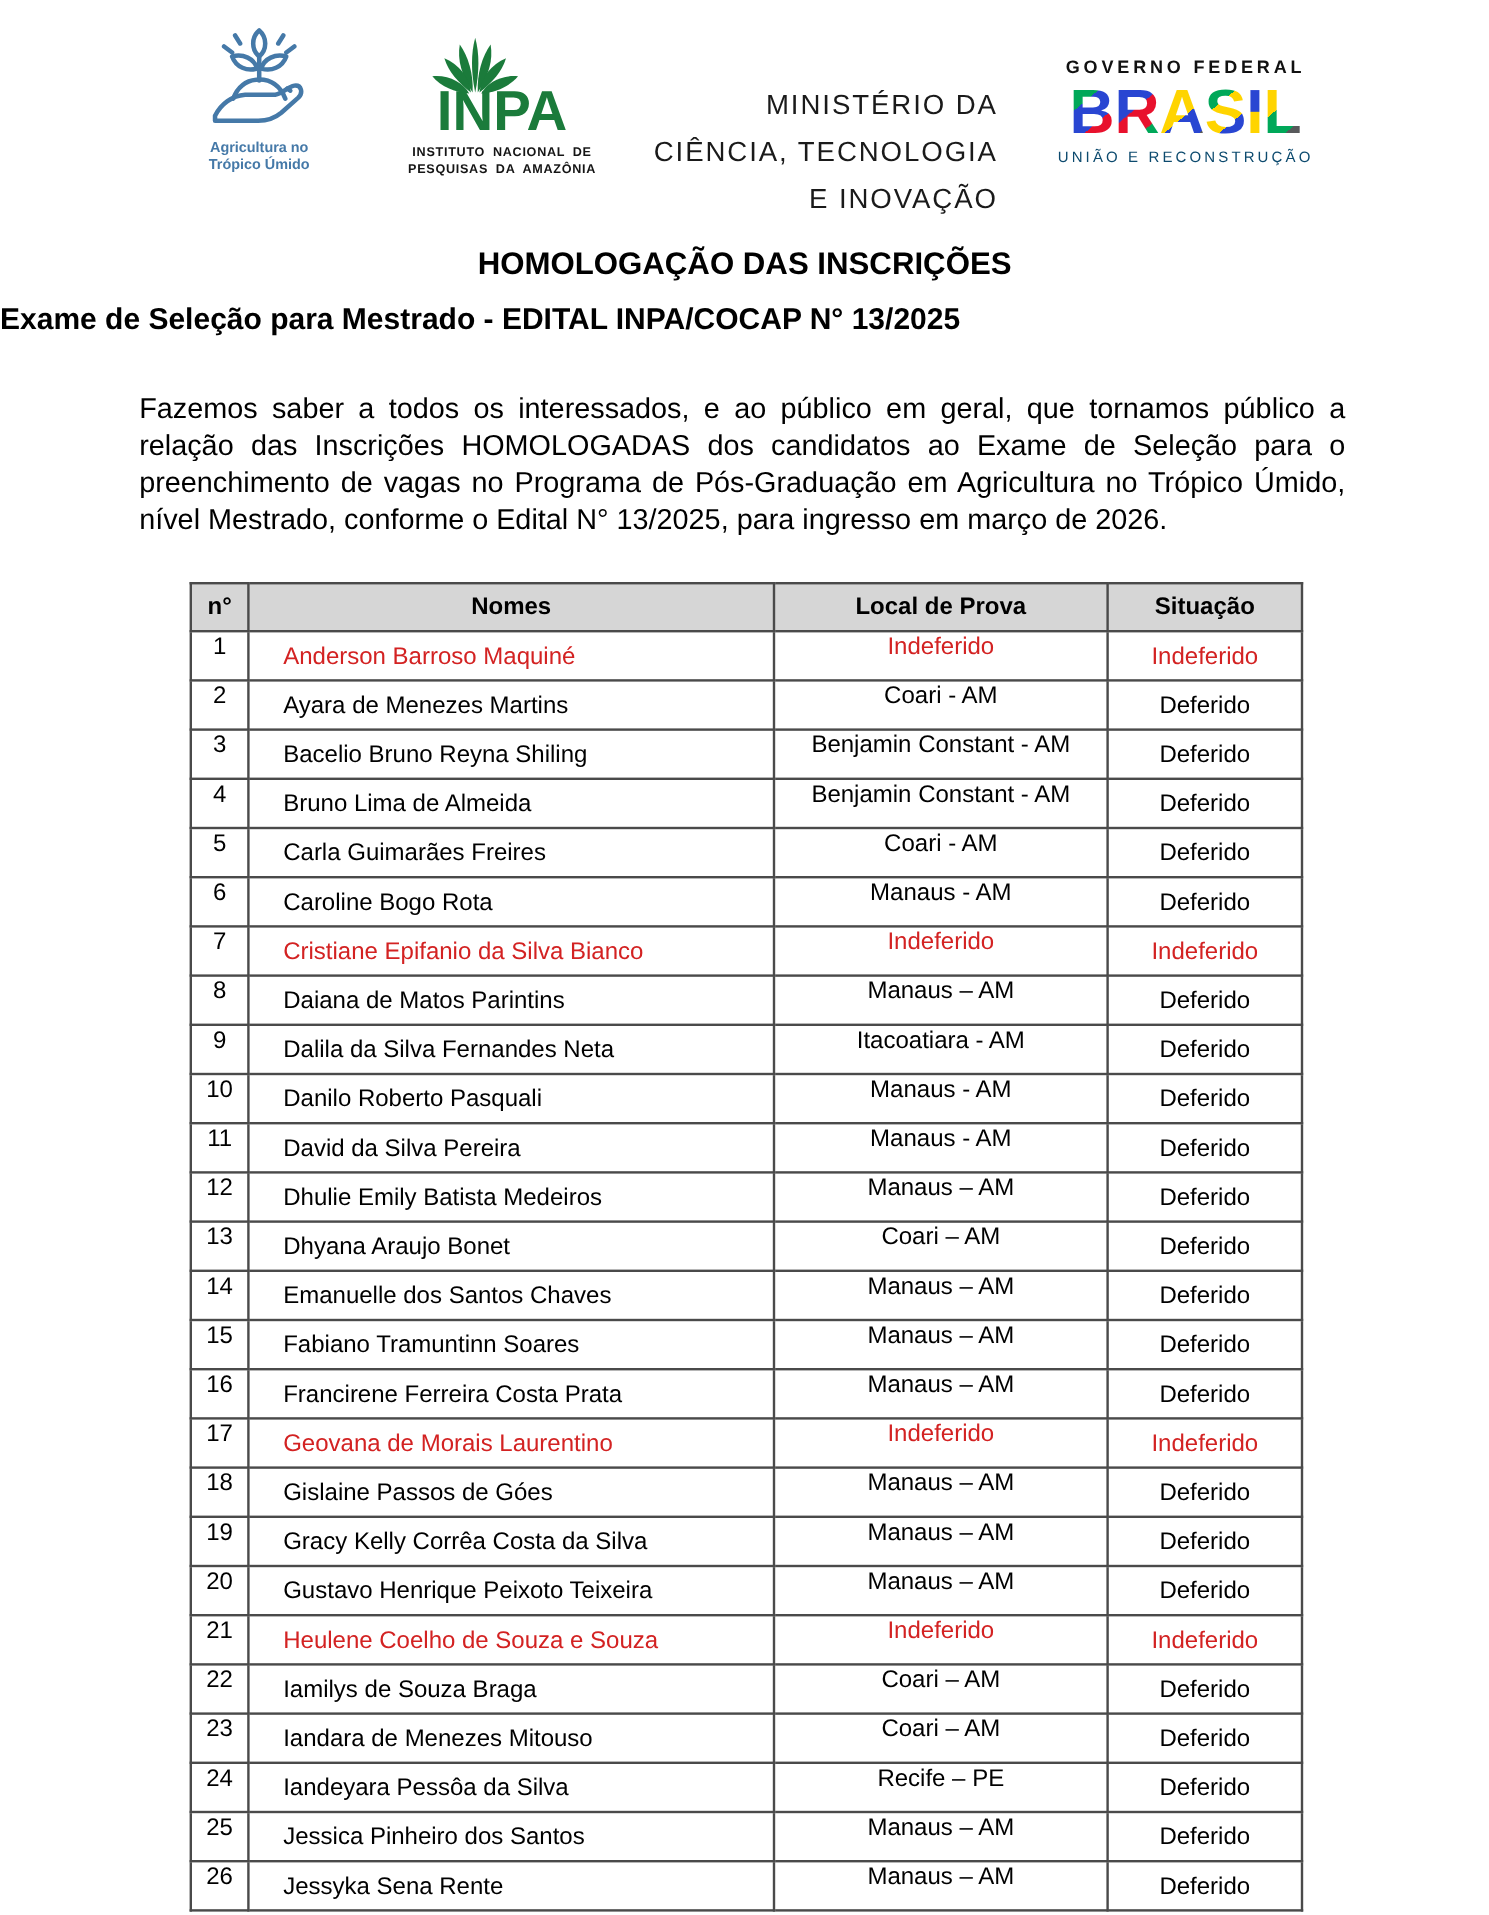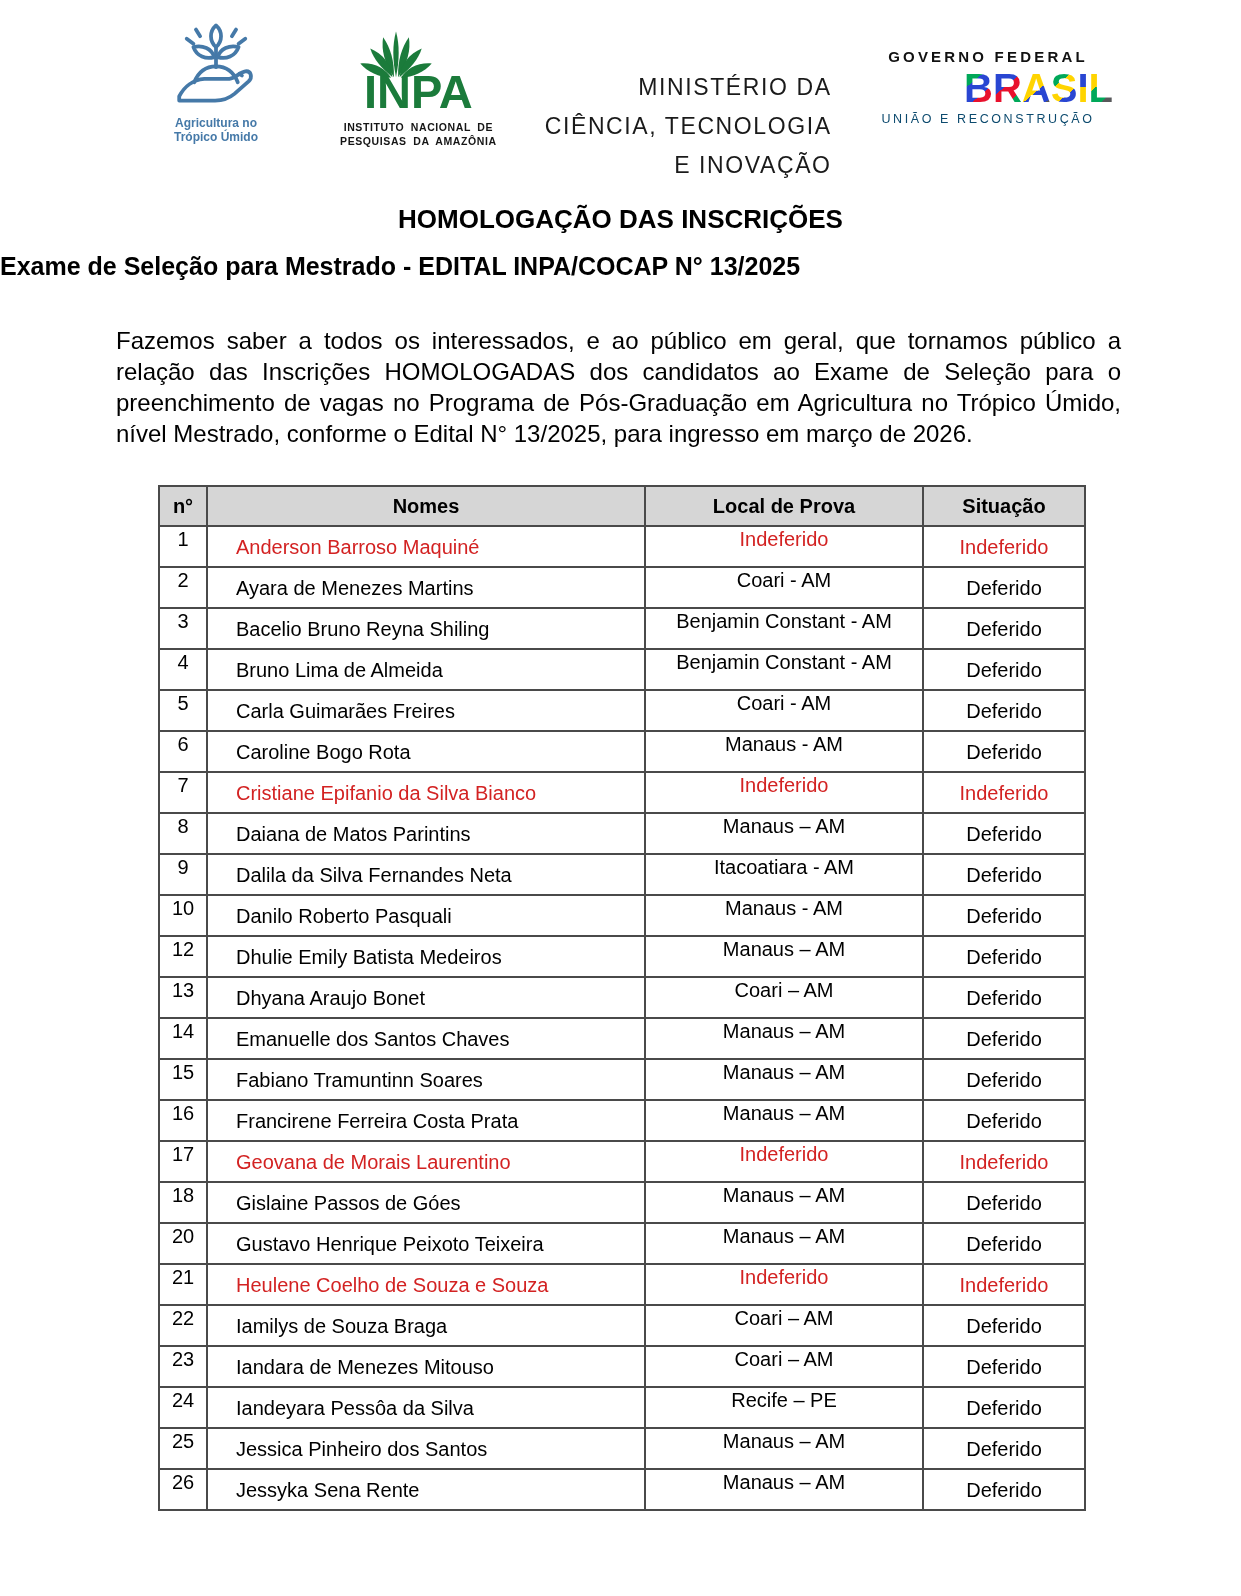--- a/index.html
+++ b/index.html
@@ -28,21 +28,21 @@
   .inpa-word { font-size:47px; font-weight:bold; color:#1B7B3B; line-height:0.95; letter-spacing:0px; }
   .inpa-sub { font-size:10.5px; letter-spacing:0.6px; word-spacing:3px; margin-top:5px; color:#151515; line-height:1.4; font-weight:bold; }
 
   .ministerio {
     text-align:right; font-size:23px; letter-spacing:1.6px;
     line-height:1.7; color:#1a1a1a; margin-top:46px; white-space:nowrap;
   }
 
   .governo { text-align:center; margin-top:26px; width:250px; }
   .gov-top { font-weight:bold; font-size:15px; letter-spacing:3.2px; color:#111; white-space:nowrap; }
-  .brasil { font-size:40px; font-weight:bold; line-height:1.02; margin:3px 0 3px 0; letter-spacing:0px;text-align:right; }
+  .brasil { font-size:52px; font-weight:bold; line-height:1.02; margin:3px 0 3px 0; letter-spacing:0px; }
   .brasil span { -webkit-background-clip:text; background-clip:text; color:transparent; }
   .brasil .L0 { background-image:linear-gradient(140deg,#00A859 0 34%,#2946D2 34% 63%,#E8112D 63%); }
   .brasil .L1 { background-image:linear-gradient(140deg,#2946D2 0 45%,#E8112D 45% 72%,#00A859 72%); }
   .brasil .L2 { background-image:linear-gradient(140deg,#FFD400 0 55%,#2946D2 55% 82%,#58595B 82%); }
   .brasil .L3 { background-image:linear-gradient(140deg,#00A859 0 36%,#FFD400 36% 64%,#2946D2 64%); }
   .brasil .L4 { background-image:linear-gradient(180deg,#2946D2 0 48%,#FFD400 48%); }
   .brasil .L5 { background-image:linear-gradient(140deg,#FFD400 0 42%,#00A859 42% 72%,#58595B 72%); }
   .gov-bottom { font-weight:normal; font-size:12.5px; letter-spacing:2.6px; color:#0c4a6e; white-space:nowrap; }
 
   
@@ -210,20 +210,26 @@
     <td class="c-local">Itacoatiara - AM</td>
     <td class="c-sit">Deferido</td>
   </tr>
         <tr>
     <td class="c-num">10</td>
     <td class="c-name">Danilo Roberto Pasquali</td>
     <td class="c-local">Manaus - AM</td>
     <td class="c-sit">Deferido</td>
   </tr>
         <tr>
+    <td class="c-num">11</td>
+    <td class="c-name">David da Silva Pereira</td>
+    <td class="c-local">Manaus - AM</td>
+    <td class="c-sit">Deferido</td>
+  </tr>
+        <tr>
     <td class="c-num">12</td>
     <td class="c-name">Dhulie Emily Batista Medeiros</td>
     <td class="c-local">Manaus – AM</td>
     <td class="c-sit">Deferido</td>
   </tr>
         <tr>
     <td class="c-num">13</td>
     <td class="c-name">Dhyana Araujo Bonet</td>
     <td class="c-local">Coari – AM</td>
     <td class="c-sit">Deferido</td>
@@ -252,20 +258,26 @@
     <td class="c-local">Indeferido</td>
     <td class="c-sit">Indeferido</td>
   </tr>
         <tr>
     <td class="c-num">18</td>
     <td class="c-name">Gislaine Passos de Góes</td>
     <td class="c-local">Manaus – AM</td>
     <td class="c-sit">Deferido</td>
   </tr>
         <tr>
+    <td class="c-num">19</td>
+    <td class="c-name">Gracy Kelly Corrêa Costa da Silva</td>
+    <td class="c-local">Manaus – AM</td>
+    <td class="c-sit">Deferido</td>
+  </tr>
+        <tr>
     <td class="c-num">20</td>
     <td class="c-name">Gustavo Henrique Peixoto Teixeira</td>
     <td class="c-local">Manaus – AM</td>
     <td class="c-sit">Deferido</td>
   </tr>
         <tr class="indeferido">
     <td class="c-num">21</td>
     <td class="c-name">Heulene Coelho de Souza e Souza</td>
     <td class="c-local">Indeferido</td>
     <td class="c-sit">Indeferido</td>

